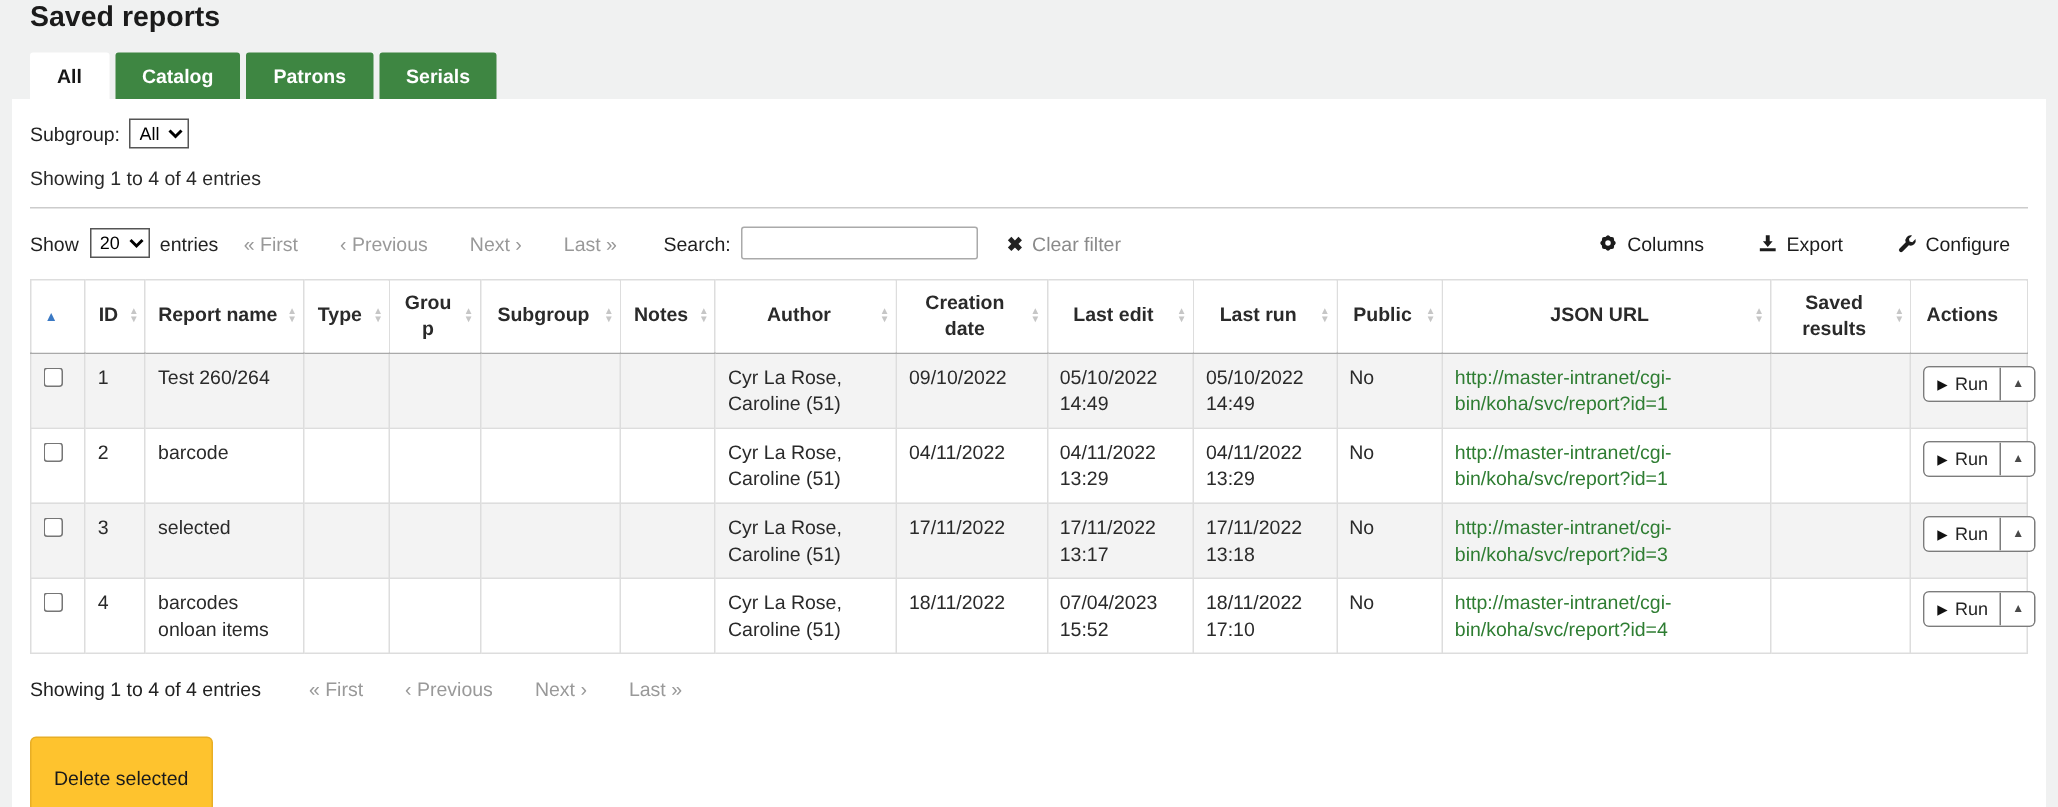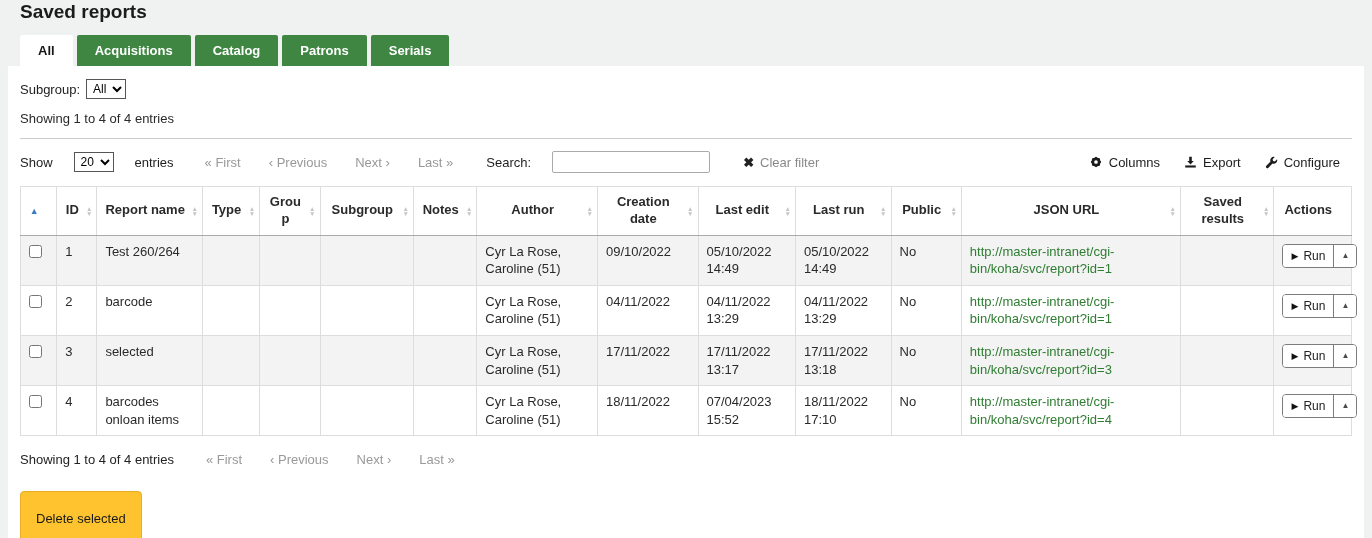--- a/index.html
+++ b/index.html
@@ -20,28 +20,28 @@
   }
   .tab.active{background:#fff;color:#161616}
   .panel{background:#fff;margin:0 8px 15px;padding:10px 12px 12px;min-height:444px}
   .subgroup-row{margin:3px 0 12px;display:flex;align-items:center;gap:6px}
   select{font-size:12px;font-family:"Liberation Sans",sans-serif;border:1px solid #555;background:#fff;padding:1px 2px}
   .info{margin:2px 0 12px;color:#2a2a2a}
   .controls{
     display:flex;justify-content:space-between;align-items:center;
     border-top:1px solid #ccc;padding-top:12px;
   }
-  .controls .left{display:flex;align-items:center;gap:21px}
+  .controls .left{display:flex;align-items:center;gap:7px}
   .pagination{display:inline-flex;gap:28px;margin:0 10px;color:#999}
   .pag-item{cursor:pointer;white-space:nowrap}
-  .search-label{margin-left:2px;color:#1e1e1e}
+  .search-label{margin-left:14px;color:#1e1e1e}
   .search-input{width:158px;height:22px;border:1px solid #aaa;border-radius:2px;padding:2px 5px;font-family:"Liberation Sans",sans-serif}
   .clear-filter{display:inline-flex;align-items:center;gap:6px;color:#8a8a8a;margin-left:12px;cursor:pointer}
   .clear-filter .x{color:#222;font-weight:bold;font-size:13px}
-  .controls .right{display:flex;align-items:flex-end;gap:24px;padding-right:12px}
+  .controls .right{display:flex;align-items:flex-end;gap:36px;padding-right:12px}
   .tbtn{display:inline-flex;align-items:center;gap:6px;cursor:pointer;color:#1c1c1c}
   .tbtn svg{display:block}
   table{width:100%;border-collapse:collapse;margin-top:13px;table-layout:fixed}
   th,td{border:1px solid #ddd;padding:7px 8px;font-size:13px;word-wrap:break-word;overflow-wrap:break-word}
   th{
     position:relative;text-align:center;vertical-align:middle;font-weight:bold;color:#2a2a2a;
     padding-right:17px;height:46px;border-bottom:1px solid #a9a9a9;background:#fff;line-height:1.3;
   }
   td{vertical-align:top;line-height:1.35;height:46px;color:#2a2a2a}
   tr.odd td{background:#f3f3f3}
@@ -69,21 +69,20 @@
   }
   input[type=checkbox]{width:13px;height:13px;margin:0}
 </style>
 </head>
 <body>
 
 <div class="page-title">Saved reports</div>
 
 <div class="tabs">
     <div class="tab active">All</div>
-    <div class="tab">Acquisitions</div>
     <div class="tab">Catalog</div>
     <div class="tab">Patrons</div>
     <div class="tab">Serials</div>
   </div>
 
 <div class="panel">
 
   <div class="subgroup-row">
     <span>Subgroup:</span>
     <select>

